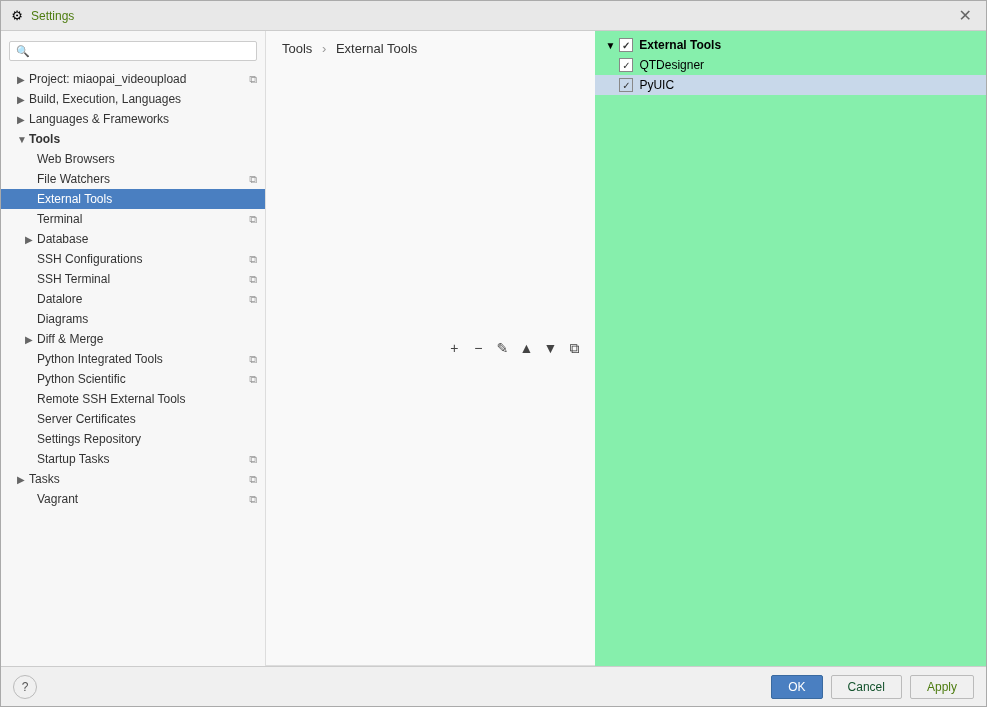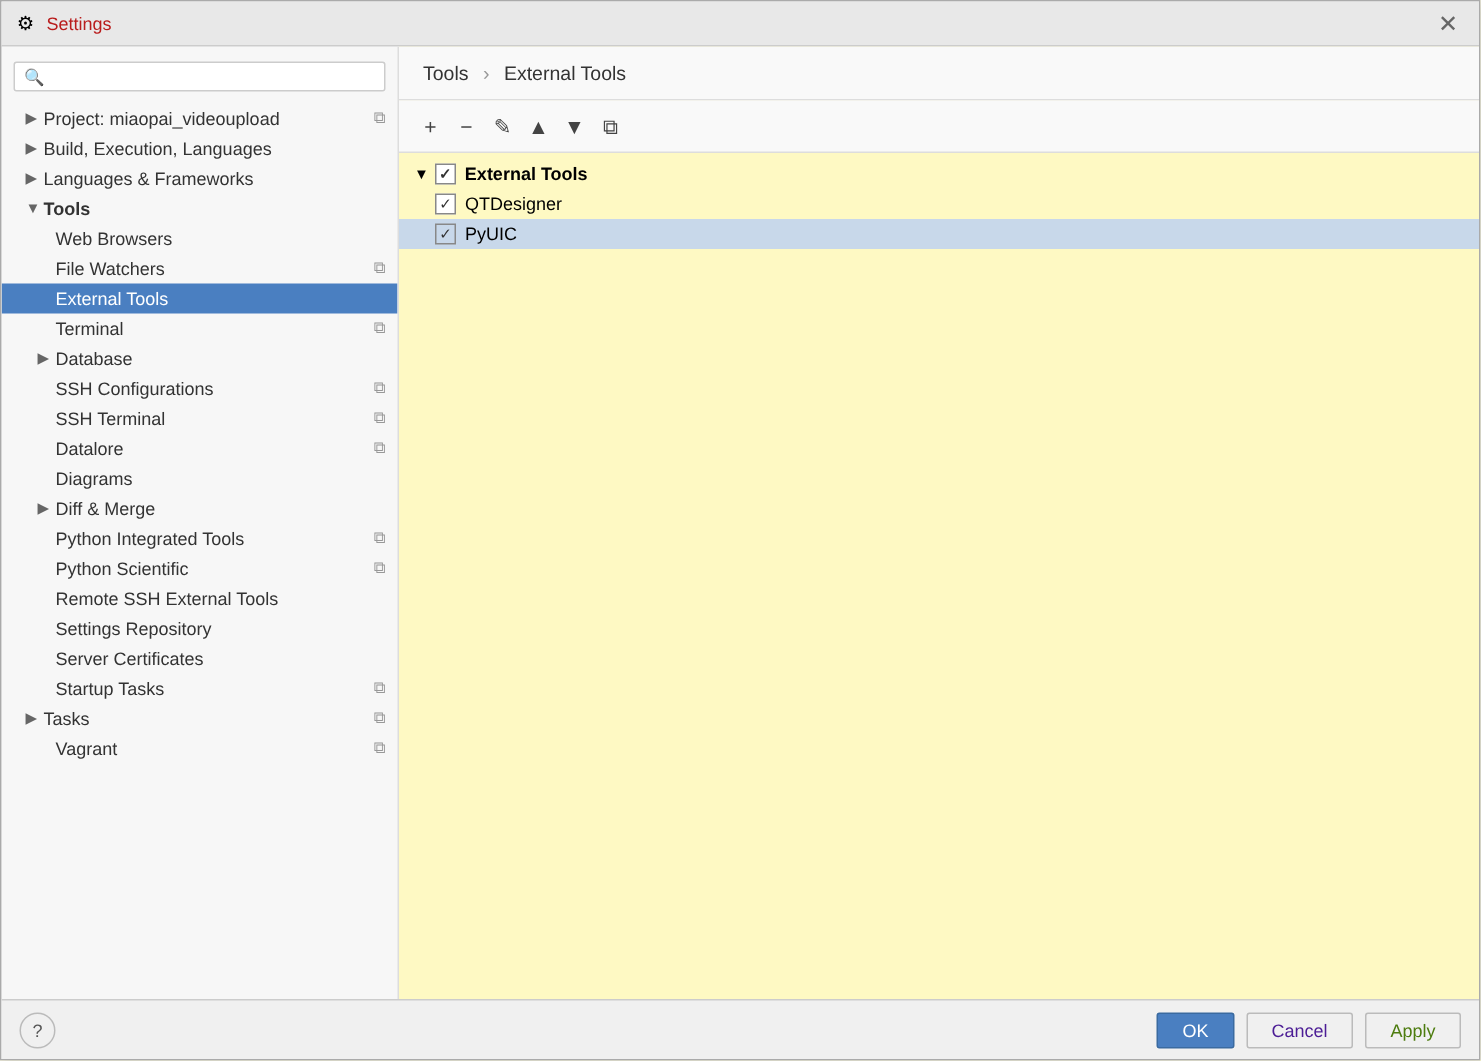--- a/index.html
+++ b/index.html
@@ -35,21 +35,21 @@
     .titlebar-icon {
       width: 16px;
       height: 16px;
       margin-right: 6px;
       display: flex; align-items: center; justify-content: center;
       font-size: 13px;
     }
     .titlebar-title {
       flex: 1;
       font-size: 12px;
-      color: #b91c1c;
+      color: #4d7c0f;
     }
     .titlebar-close {
       cursor: pointer;
       font-size: 16px;
       color: #666;
       padding: 2px 6px;
     }
     .main-content {
       display: flex;
       flex: 1;
@@ -96,22 +96,22 @@
       width: 12px;
       font-size: 10px;
       color: #666;
       flex-shrink: 0;
     }
     .sidebar-item.selected .chevron { color: white; }
     
     .right-panel {
       flex: 1;
       display: flex;
-      flex-direction: column;
-      background: #fef9c3;
+      flex-direction: row;
+      background: #86efac;
       overflow: hidden;
     }
     .breadcrumb {
       padding: 10px 16px;
       font-size: 13px;
       color: #333;
       border-bottom: 1px solid #ddd;
       background: #f9f9f9;
     }
     .breadcrumb span.sep { margin: 0 6px; color: #999; }
@@ -185,21 +185,21 @@
       display: flex; align-items: center; justify-content: center;
       font-size: 12px; color: #555;
     }
     .btn-action {
       padding: 4px 16px;
       border: 1px solid #bbb;
       background: #f0f0f0;
       border-radius: 2px;
       cursor: pointer;
       font-size: 12px;
-      color: #4c1d95;
+      color: #14532d;
     }
     .btn-action.primary {
       background: #4a7fc1;
       color: white;
       border-color: #3a6aa0;
     }
     
     .dialog-overlay {
       position: absolute;
       top: 0; left: 0; right: 0; bottom: 0;
@@ -317,26 +317,26 @@
         <span style="margin-left:auto;font-size:11px;color:#999;">⧉</span>
       </div>
 
       <div class="sidebar-item indent1">
         <span class="chevron"></span>
         <span>Remote SSH External Tools</span>
       </div>
 
       <div class="sidebar-item indent1">
         <span class="chevron"></span>
+        <span>Server Certificates</span>
+      </div>
+
+      <div class="sidebar-item indent1">
+        <span class="chevron"></span>
         <span>Settings Repository</span>
-      </div>
-
-      <div class="sidebar-item indent1">
-        <span class="chevron"></span>
-        <span>Server Certificates</span>
       </div>
 
       <div class="sidebar-item indent1">
         <span class="chevron"></span>
         <span>Startup Tasks</span>
         <span style="margin-left:auto;font-size:11px;color:#999;">⧉</span>
       </div>
 
       <div class="sidebar-item">
         <span class="chevron">▶</span>

